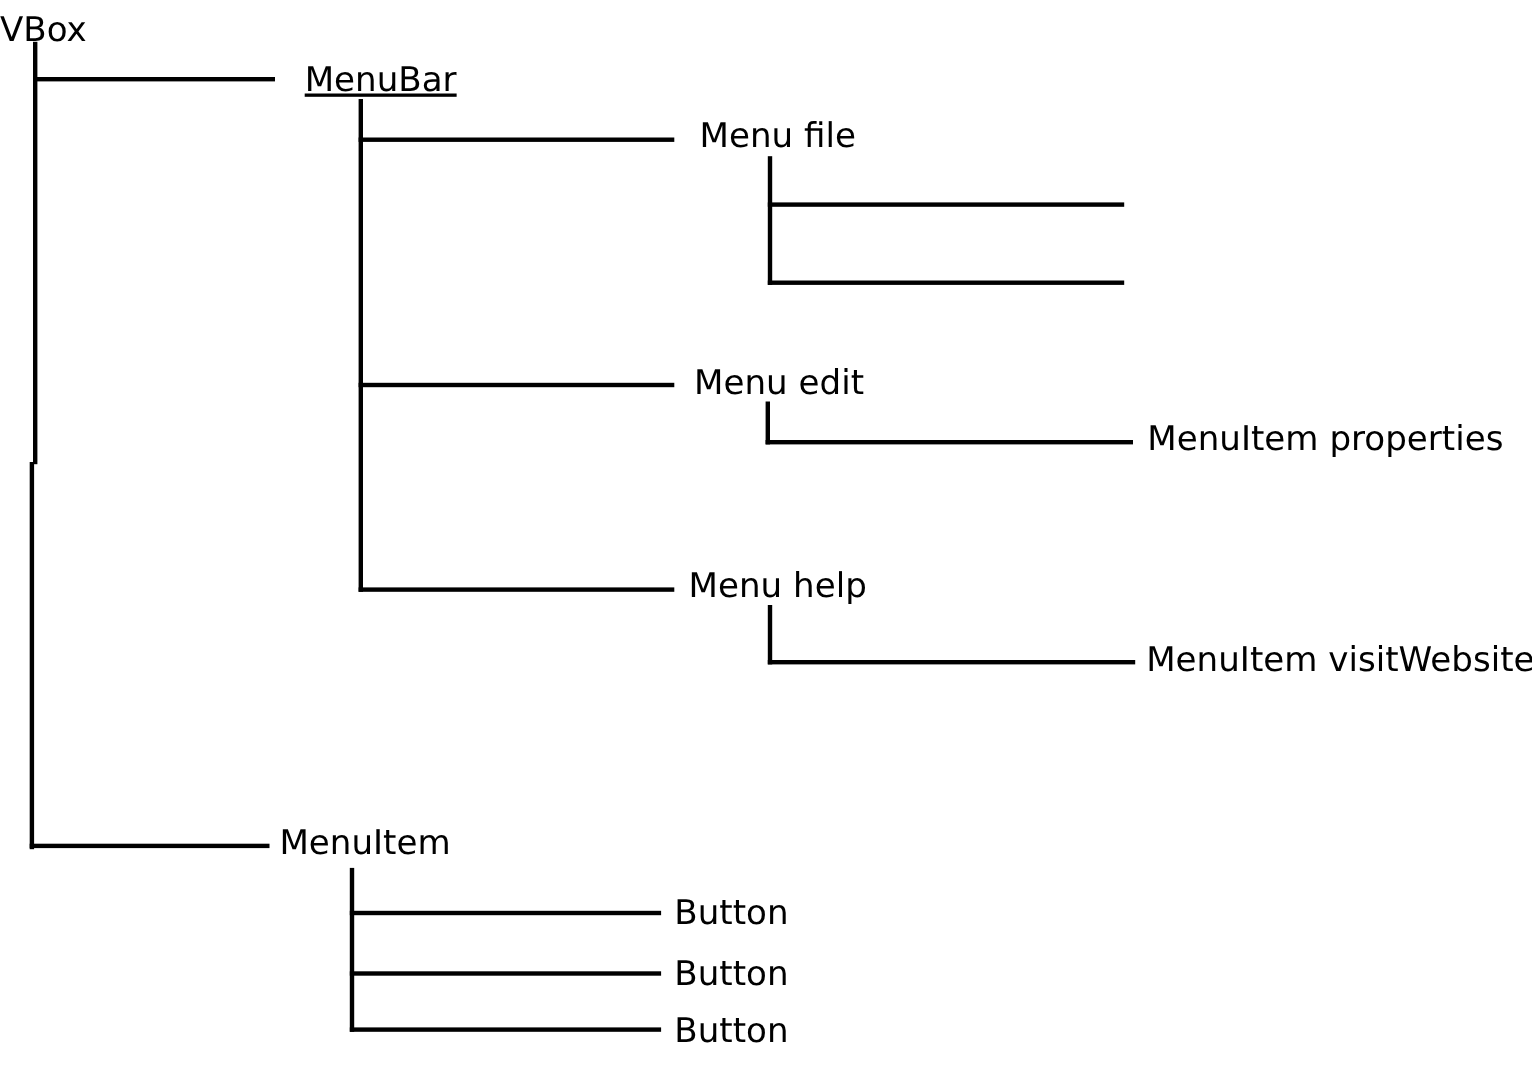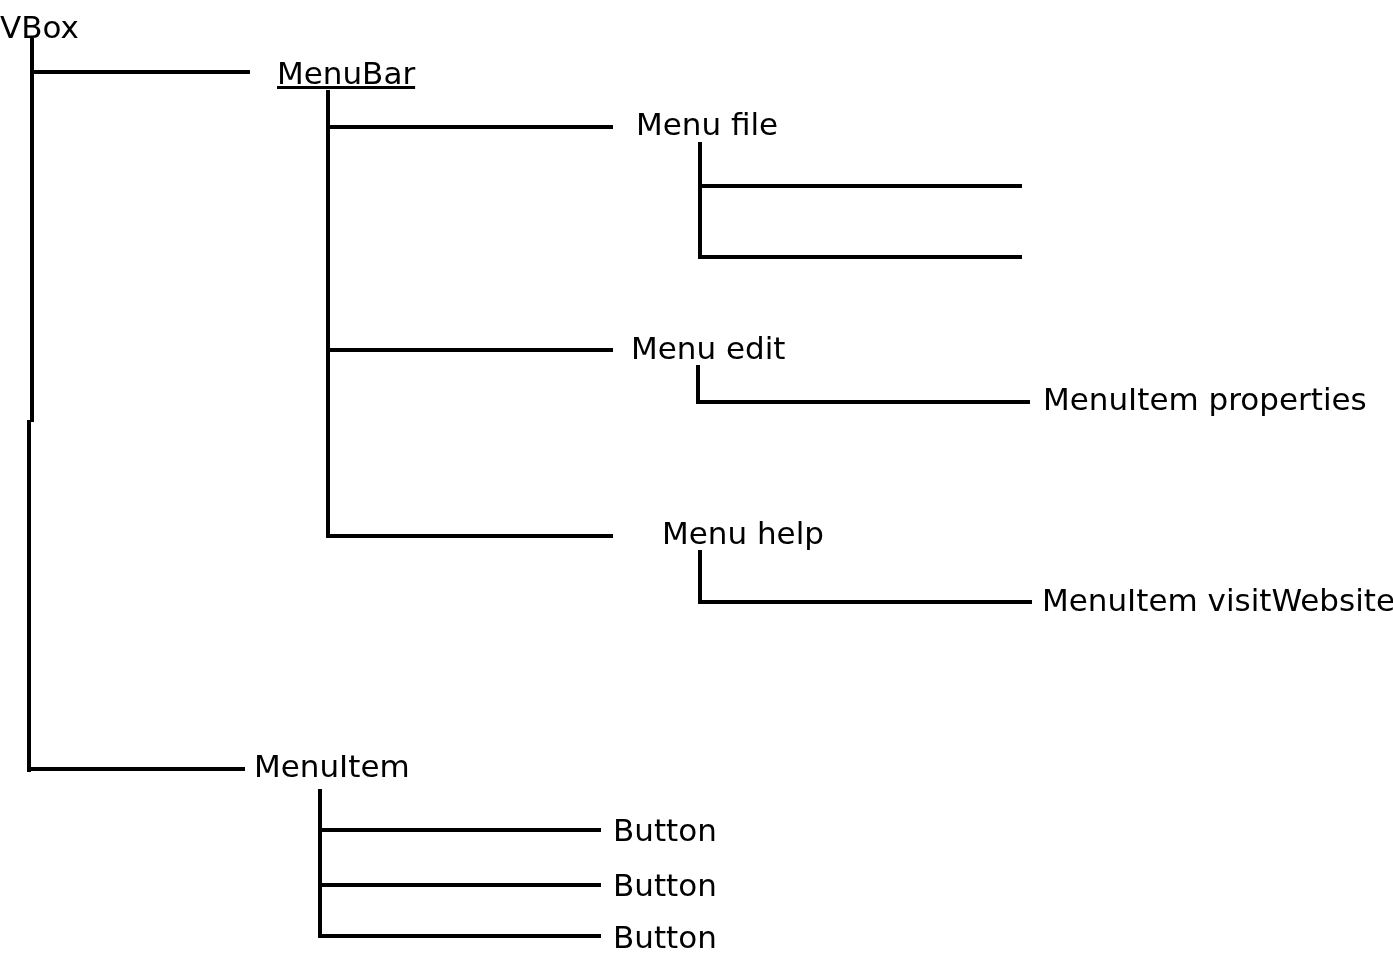--- a/index.html
+++ b/index.html
@@ -64,21 +64,21 @@
 
   <div class="hline" style="left:326px; top:348px; width:287px;"></div>
   <div class="node-label" style="left:631px; top:333px;">Menu edit</div>
 
   <div class="vline" style="left:696px; top:365px; height:39px;"></div>
 
   <div class="hline" style="left:696px; top:400px; width:334px;"></div>
   <div class="node-label" style="left:1043px; top:384px;">MenuItem properties</div>
 
   <div class="hline" style="left:326px; top:534px; width:287px;"></div>
-  <div class="node-label" style="left:626px; top:518px;margin-left:36px;">Menu help</div>
+  <div class="node-label" style="left:626px; top:518px;">Menu help</div>
 
   <div class="vline" style="left:698px; top:550px; height:54px;"></div>
 
   <div class="hline" style="left:698px; top:600px; width:334px;"></div>
   <div class="node-label" style="left:1042px; top:585px;">MenuItem visitWebsite</div>
 
   <div class="hline" style="left:27px; top:767px; width:218px;"></div>
   <div class="node-label" style="left:254px; top:751px;">MenuItem</div>
 
   <div class="vline" style="left:318px; top:789px; height:149px;"></div>

